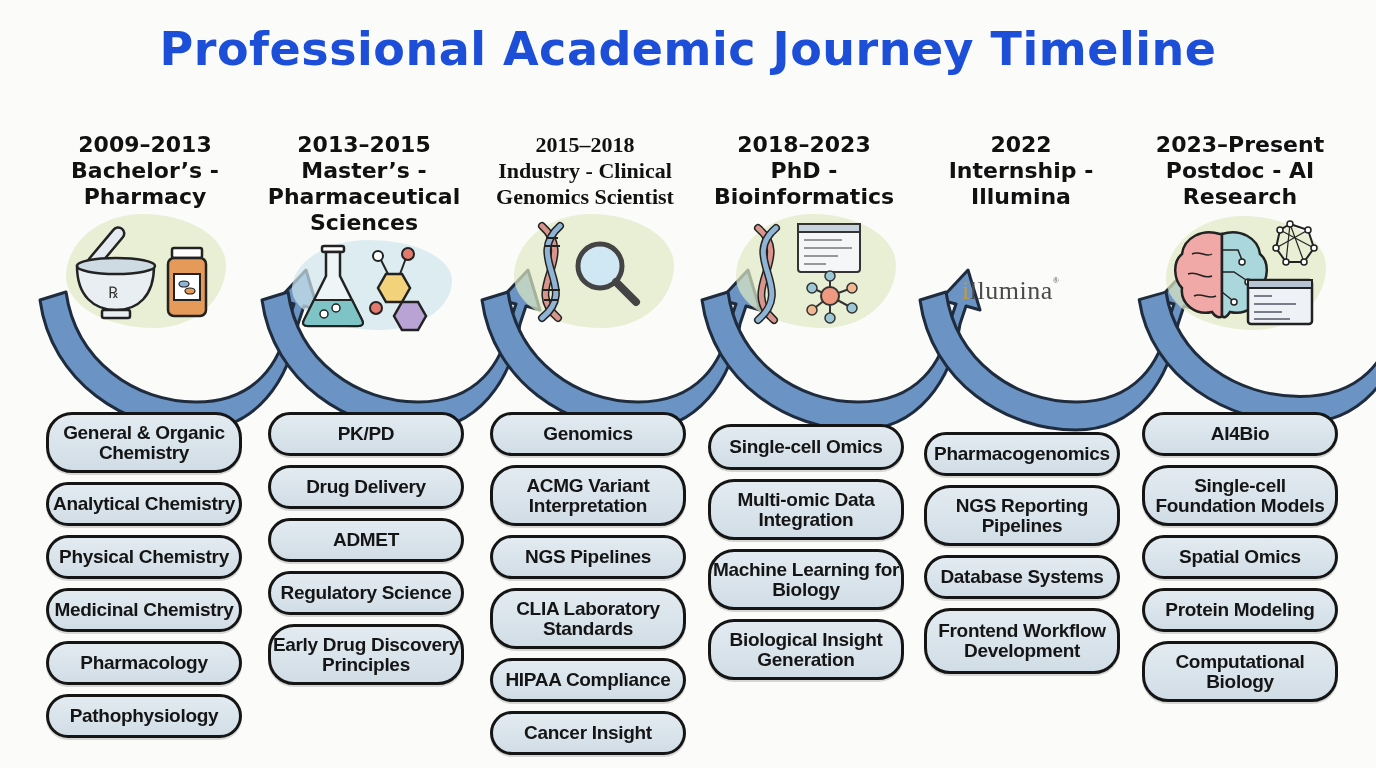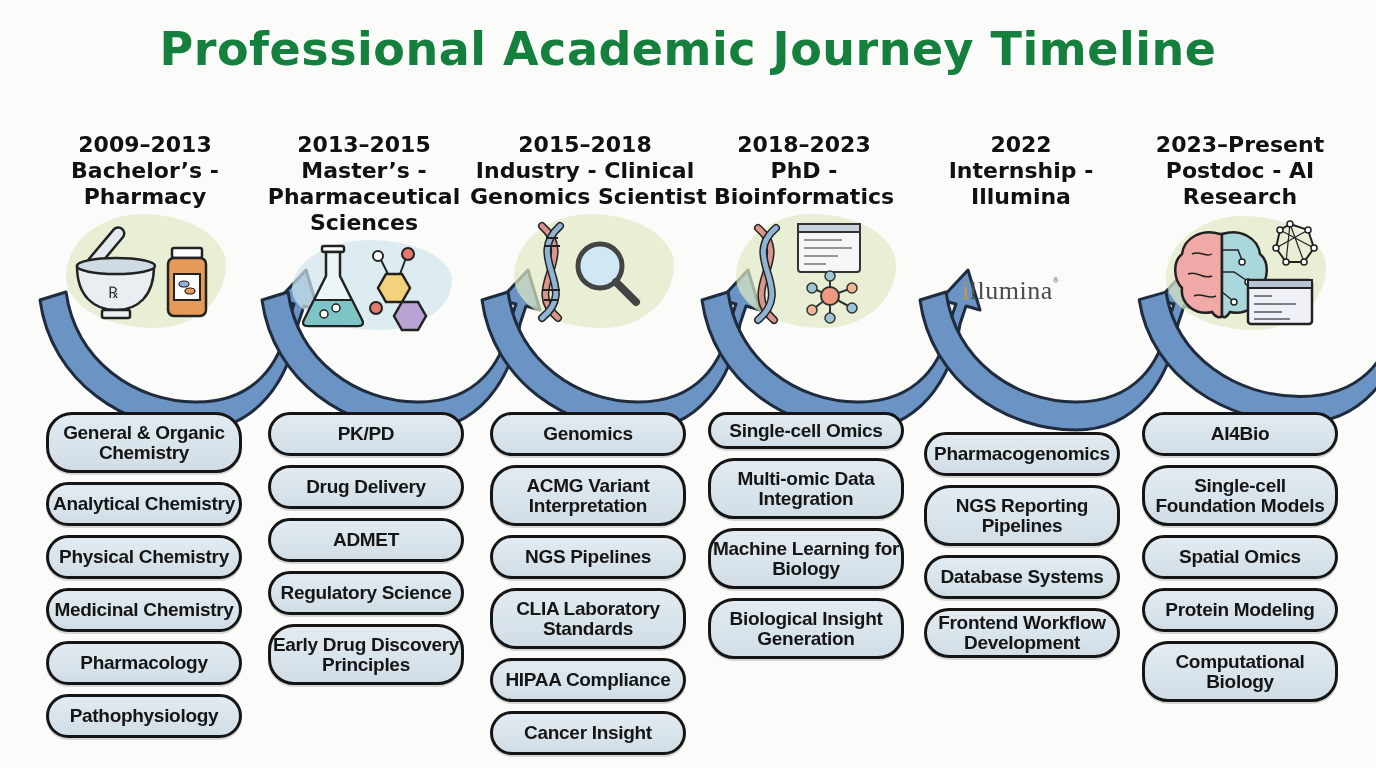--- a/index.html
+++ b/index.html
@@ -6,21 +6,21 @@
     body {
       width:1376px; height:768px; overflow:hidden;
       background:#fbfbf9;
       font-family:"DejaVu Sans", sans-serif;
       color:#111;
       position:relative;
     }
     .title {
       position:absolute; left:0; top:22px; width:1376px;
       text-align:center; font-size:46px; font-weight:bold;
-      letter-spacing:0.5px; color:#15803d;
+      letter-spacing:0.5px; color:#1d4ed8;
     }
     .arrows { position:absolute; left:0; top:0; width:1376px; height:768px; pointer-events:none; }
     .stage {
       position:absolute; top:132px; width:230px;
       text-align:center;
     }
     .stage-heading {
       font-size:22px; font-weight:bold; line-height:26px; color:#111;
     }
     .stage-heading div { white-space:nowrap; }
@@ -146,21 +146,21 @@
   </svg>
 </div>
 <div class="skills" style="left:268px;">
   <div class="pill h1">PK/PD</div>
   <div class="pill h1" style="">Drug Delivery</div>
   <div class="pill h1">ADMET</div>
   <div class="pill h1">Regulatory Science</div>
   <div class="pill h2">Early Drug Discovery Principles</div>
 </div>
 
-<div class="stage" style="left:470px;">
+<div class="stage" style="left:470px;font-family:Liberation Serif, serif;">
   <div class="stage-heading">
     <div>2015–2018</div>
     <div>Industry - Clinical</div>
     <div>Genomics Scientist</div>
   </div>
 </div>
 <div class="icon-area" style="left:520px;">
   <div class="blob" style="background:#dfeac4;"></div>
   <svg width="150" height="110" style="position:absolute;left:0;top:0">
     <path d="M22,8 C58,40 2,70 38,100" fill="none" stroke="#222" stroke-width="8" stroke-linecap="round"></path>
@@ -219,39 +219,39 @@
     <circle cx="88" cy="78" r="9" fill="#ef9a80" stroke="#333" stroke-width="2"></circle>
     <circle cx="70" cy="70" r="5" fill="#9cc7d6" stroke="#333" stroke-width="1.5"></circle>
     <circle cx="88" cy="58" r="5" fill="#9cc7d6" stroke="#333" stroke-width="1.5"></circle>
     <circle cx="110" cy="70" r="5" fill="#f0b890" stroke="#333" stroke-width="1.5"></circle>
     <circle cx="110" cy="90" r="5" fill="#9cc7d6" stroke="#333" stroke-width="1.5"></circle>
     <circle cx="70" cy="92" r="5" fill="#f0b890" stroke="#333" stroke-width="1.5"></circle>
     <circle cx="88" cy="100" r="5" fill="#9cc7d6" stroke="#333" stroke-width="1.5"></circle>
   </svg>
 </div>
 <div class="skills" style="left:708px;">
-  <div class="pill h1" style="height:37px;margin-top:0">Single-cell Omics</div>
+  <div class="pill h1" style="height:46px;margin-top:12px">Single-cell Omics</div>
   <div class="pill h2">Multi-omic Data Integration</div>
   <div class="pill h2">Machine Learning for Biology</div>
   <div class="pill h2">Biological Insight Generation</div>
 </div>
 
 <div class="stage" style="left:906px;">
   <div class="stage-heading">
     <div>2022</div>
     <div>Internship -</div>
     <div>Illumina</div>
   </div>
 </div>
 <div class="illumina-logo"><span class="first">i</span><span>llumina</span><sup>®</sup></div>
 <div class="skills" style="left:924px;margin-top:20px;">
   <div class="pill h1">Pharmacogenomics</div>
   <div class="pill h2">NGS Reporting Pipelines</div>
   <div class="pill h1">Database Systems</div>
-  <div class="pill h2" style="height:50px">Frontend Workflow Development</div>
+  <div class="pill h2" style="height:66px">Frontend Workflow Development</div>
 </div>
 
 <div class="stage" style="left:1125px;">
   <div class="stage-heading">
     <div>2023–Present</div>
     <div>Postdoc - AI</div>
     <div>Research</div>
   </div>
 </div>
 <div class="icon-area" style="left:1172px;top:220px;">

